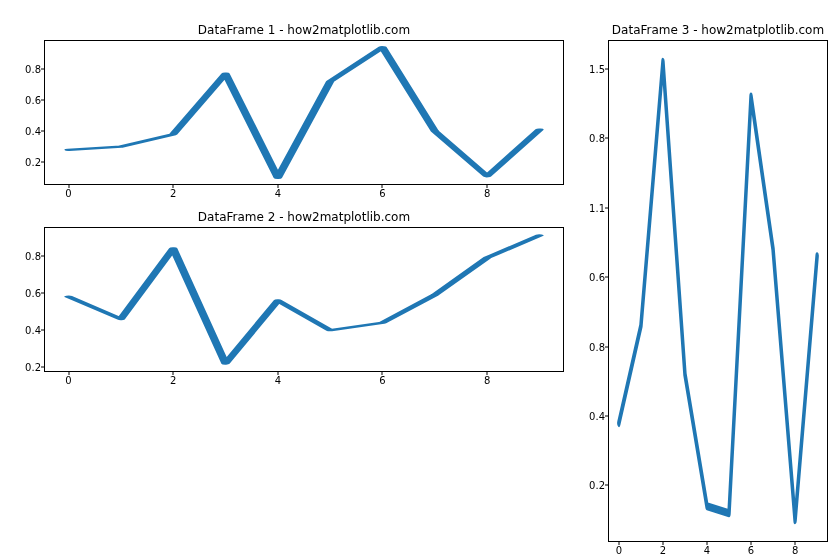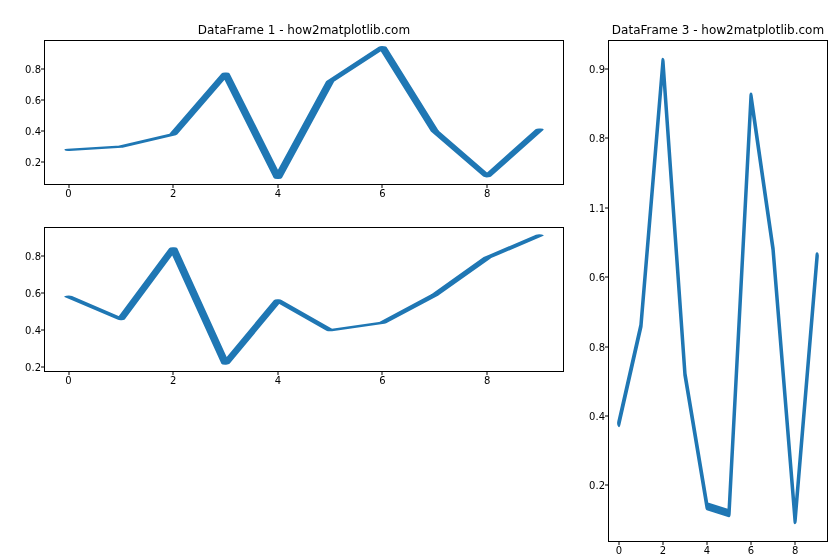--- a/index.html
+++ b/index.html
@@ -121,20 +121,21 @@
       <div class="tickmark-x" style="left: 44.9495%;"></div>
       <div class="tickmark-x" style="left: 65.1515%;"></div>
       <div class="tickmark-x" style="left: 85.3535%;"></div>
       <div class="tickmark-y" style="bottom: 15.2174%;"></div>
       <div class="tickmark-y" style="bottom: 36.9565%;"></div>
       <div class="tickmark-y" style="bottom: 58.6957%;"></div>
       <div class="tickmark-y" style="bottom: 80.4348%;"></div>
     </div>
 
   <div id="sp2" class="subplot" style="left: 44px; top: 215px; width: 520px; height: 145px;">
+    <div class="subplot-title">DataFrame 2 - how2matplotlib.com</div>
     <div class="plot-area">
       <svg class="line" viewBox="0 0 100 100" preserveAspectRatio="none">
         <path id="path2" class="series" d="M4.545 48.052 L14.646 63.636 L24.747 14.286 L34.848 94.805 L44.949 50.649 L55.051 71.429 L65.152 66.234 L75.253 46.753 L85.354 20.779 L95.455 5.195 "></path>
       </svg>
     </div>
     <div id="xt2" class="ticks-x">
         <div class="tick-x" style="left: 4.54545%;">0</div>
         <div class="tick-x" style="left: 24.7475%;">2</div>
         <div class="tick-x" style="left: 44.9495%;">4</div>
         <div class="tick-x" style="left: 65.1515%;">6</div>
@@ -171,21 +172,21 @@
         <div class="tick-x" style="left: 65.1515%;">6</div>
         <div class="tick-x" style="left: 85.3535%;">8</div>
       </div>
     <div id="yt3" class="ticks-y">
         <div class="tick-y" style="bottom: 11.1111%;">0.2</div>
         <div class="tick-y" style="bottom: 25%;">0.4</div>
         <div class="tick-y" style="bottom: 38.8889%;">0.8</div>
         <div class="tick-y" style="bottom: 52.7778%;">0.6</div>
         <div class="tick-y" style="bottom: 66.6667%;">1.1</div>
         <div class="tick-y" style="bottom: 80.5556%;">0.8</div>
-        <div class="tick-y" style="bottom: 94.4444%;">0.9</div>
+        <div class="tick-y" style="bottom: 94.4444%;">1.5</div>
       </div>
   <div class="tickmark-x" style="left: 4.54545%;"></div>
       <div class="tickmark-x" style="left: 24.7475%;"></div>
       <div class="tickmark-x" style="left: 44.9495%;"></div>
       <div class="tickmark-x" style="left: 65.1515%;"></div>
       <div class="tickmark-x" style="left: 85.3535%;"></div>
       <div class="tickmark-y" style="bottom: 11.1111%;"></div>
       <div class="tickmark-y" style="bottom: 25%;"></div>
       <div class="tickmark-y" style="bottom: 38.8889%;"></div>
       <div class="tickmark-y" style="bottom: 52.7778%;"></div>

